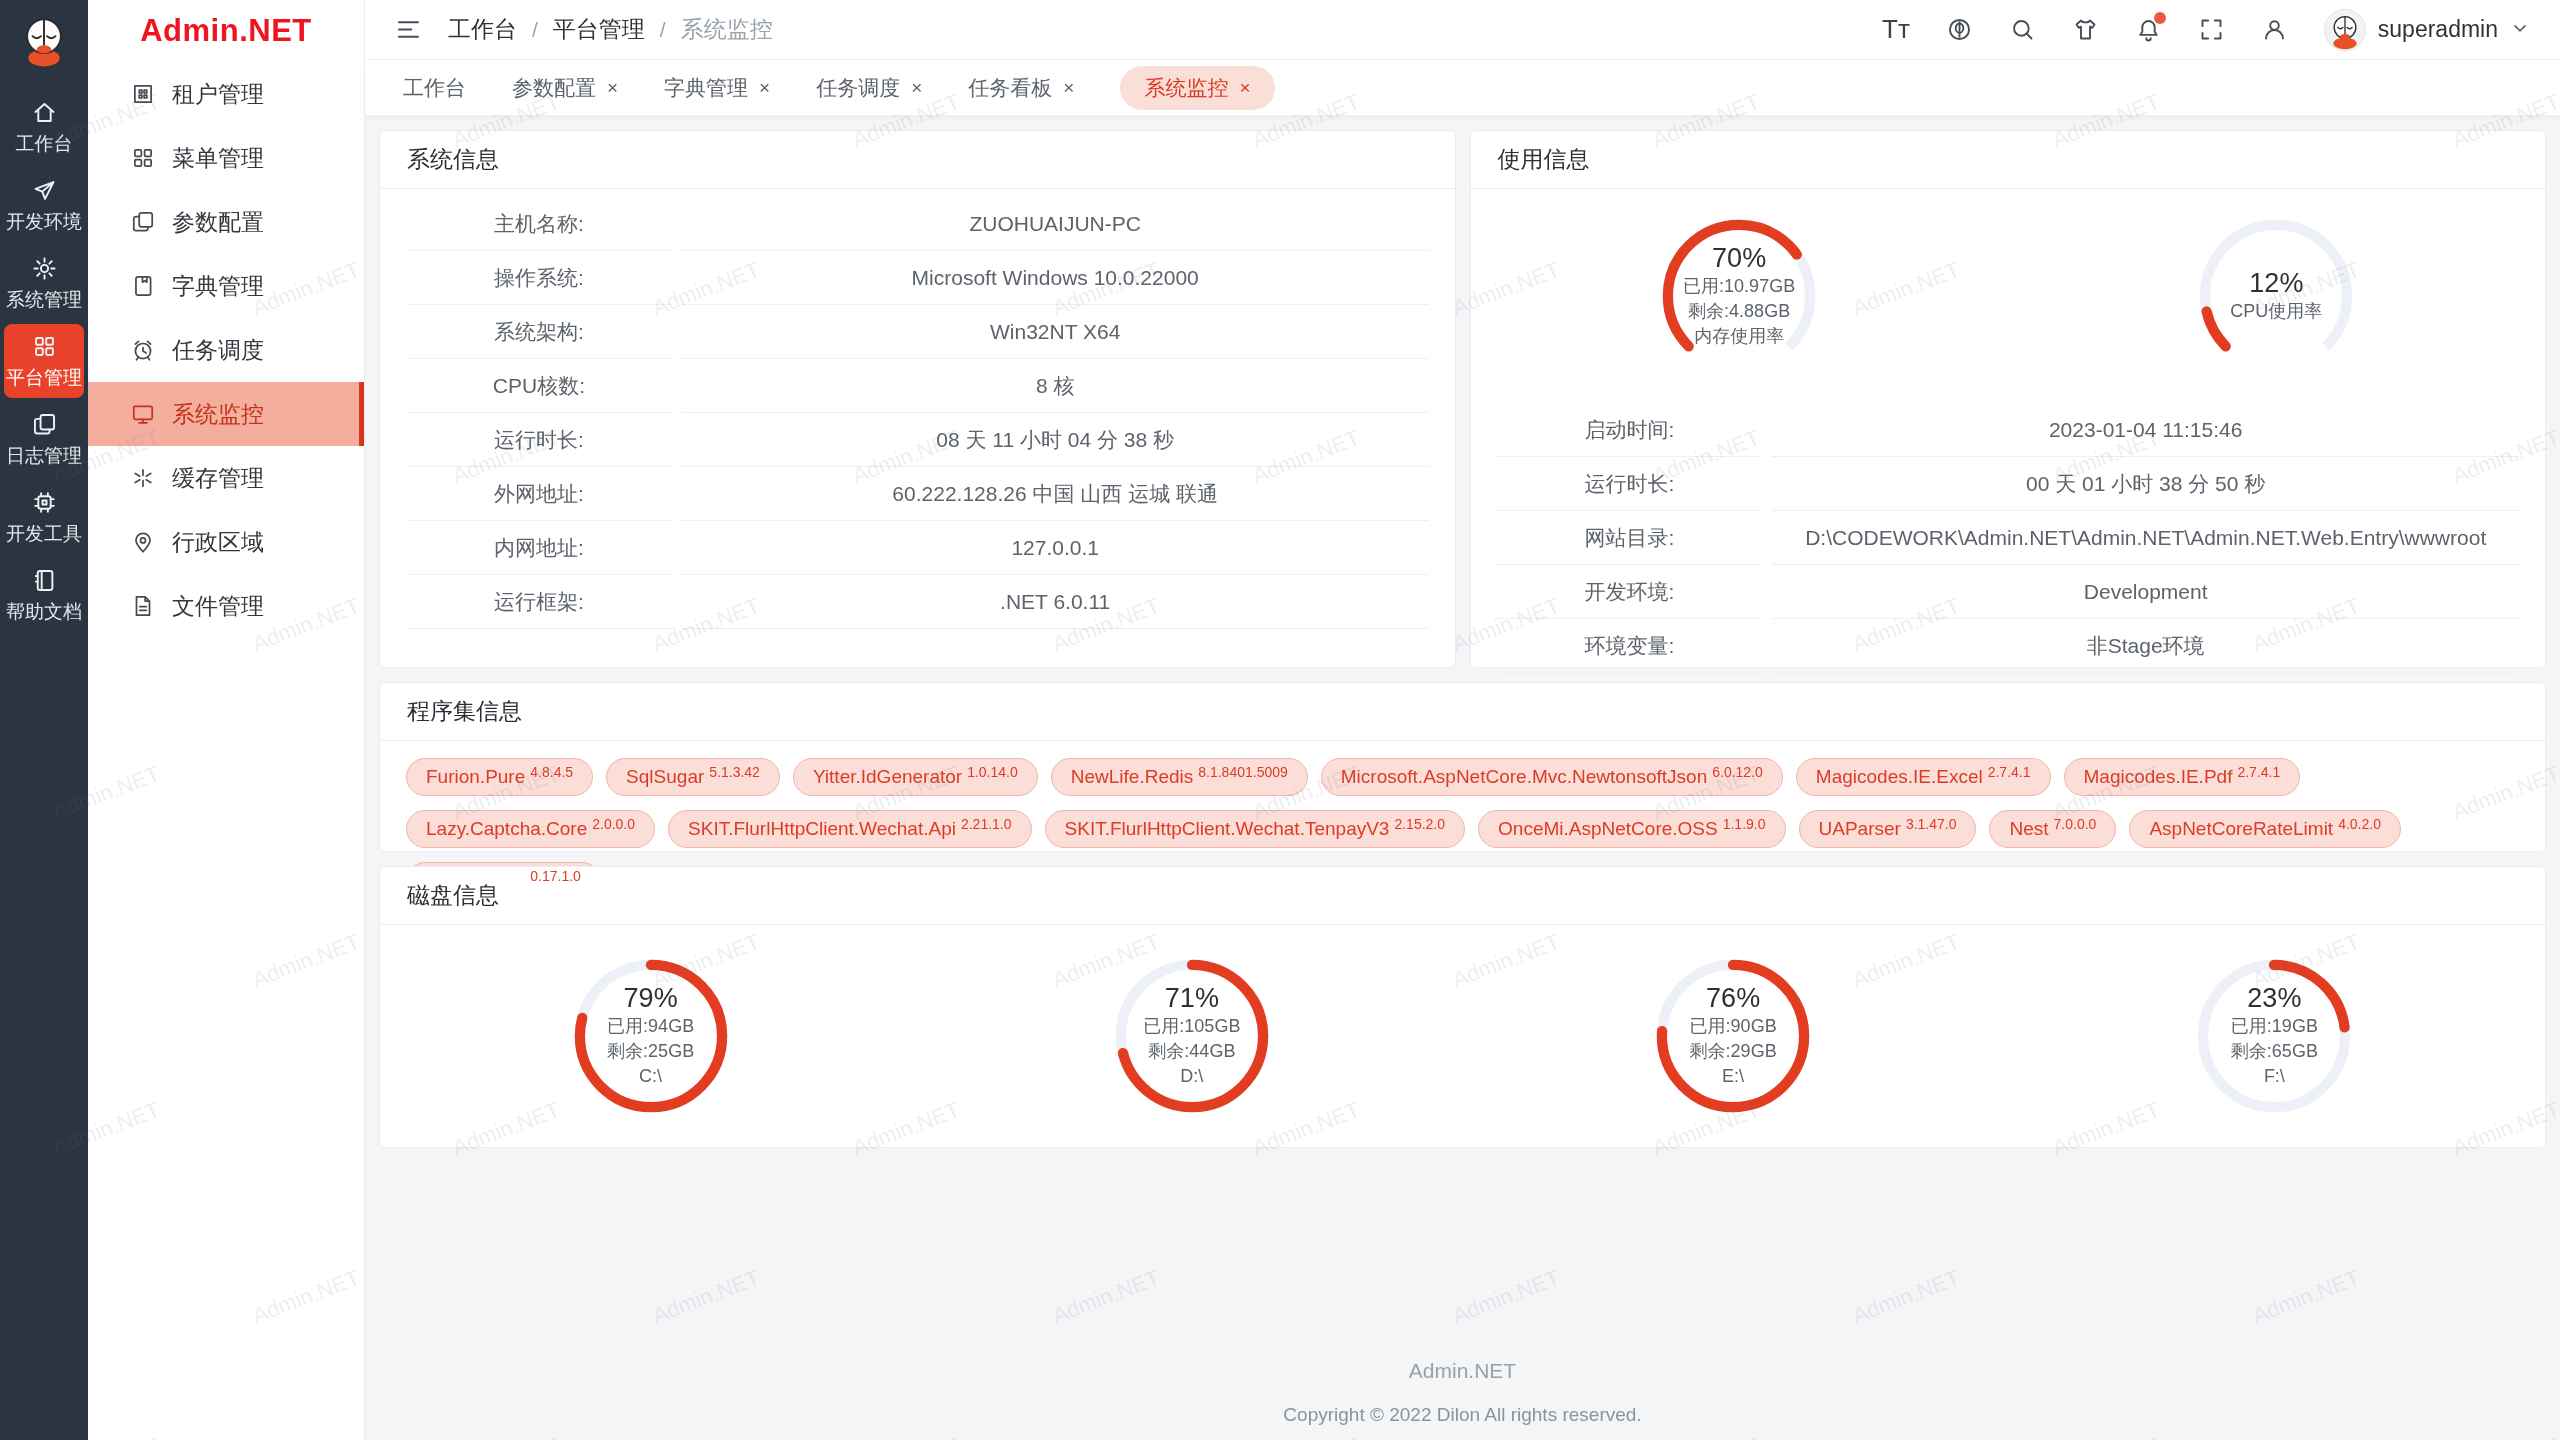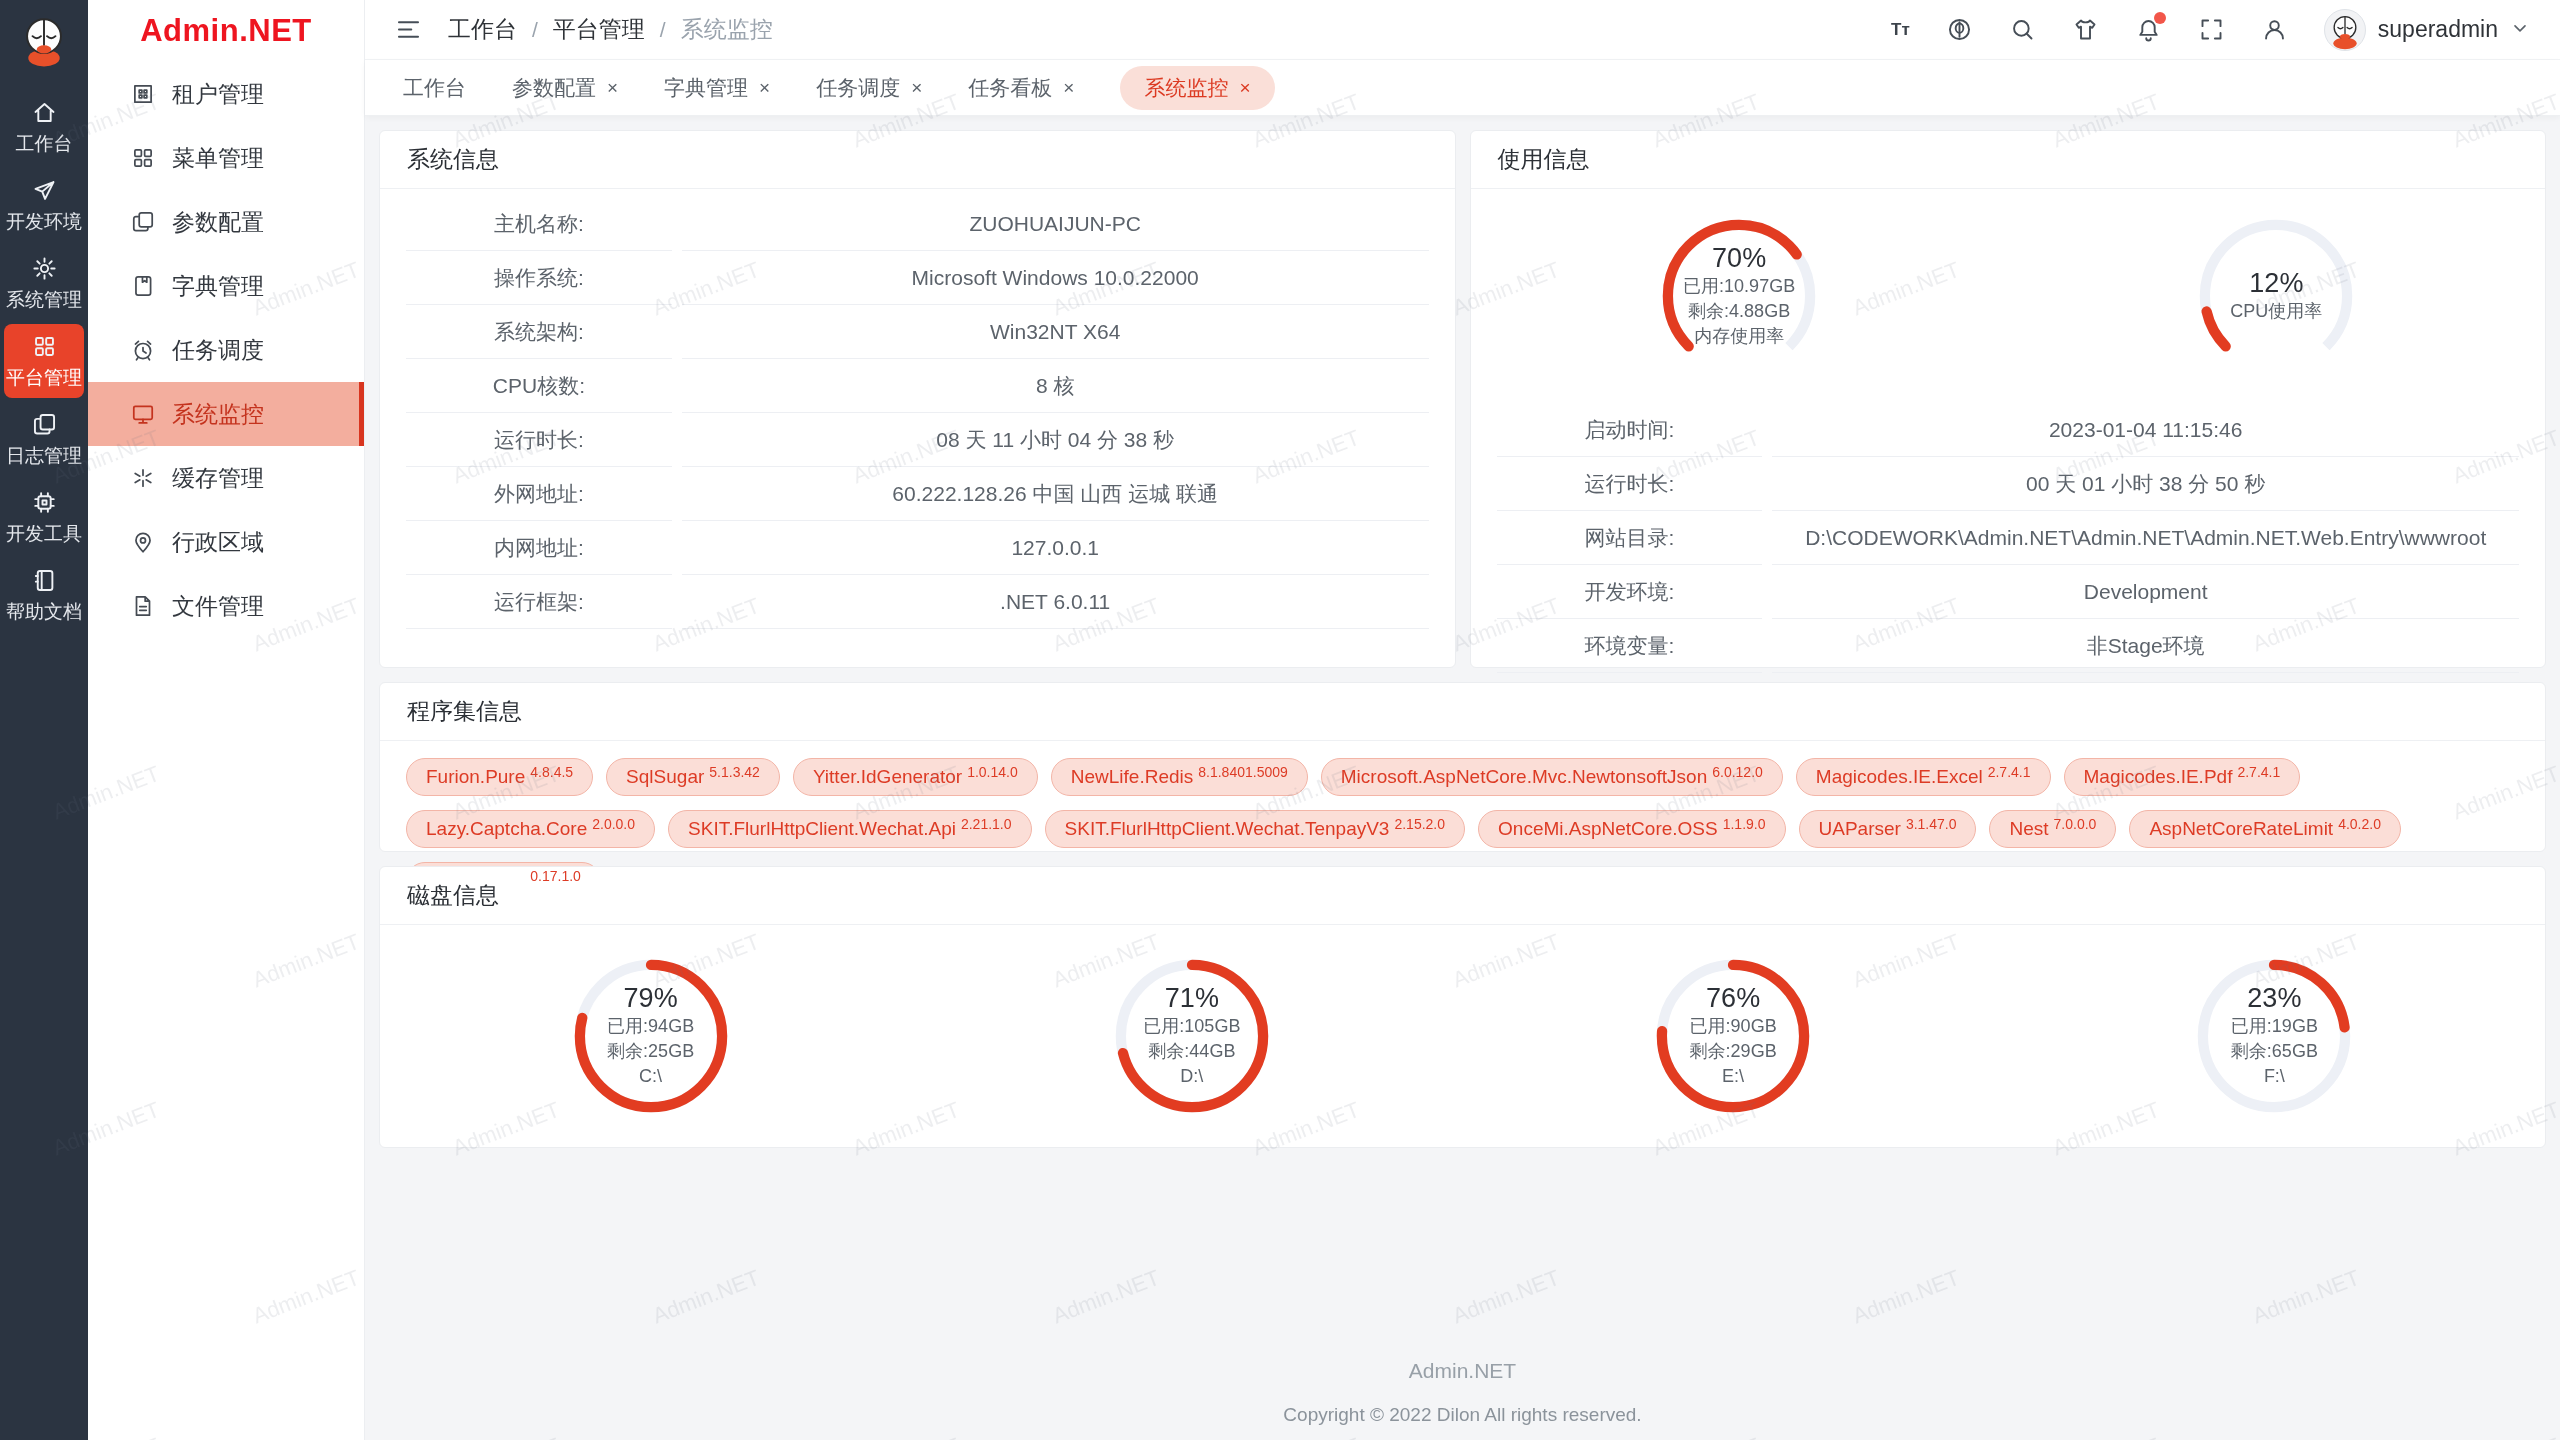--- a/index.html
+++ b/index.html
@@ -26,21 +26,21 @@
   
   .maincol{flex:1;display:flex;flex-direction:column;min-width:0}
   .header{height:60px;background:#fff;border-bottom:1px solid #f1f3f5;display:flex;align-items:center;padding:0 30px;gap:26px;flex-shrink:0}
   .hamburger svg{width:27px;height:27px;stroke:#3c434b;stroke-width:2;stroke-linecap:round}
   .breadcrumb{display:flex;align-items:center;gap:15px;font-size:23px;color:#2f3338}
   .breadcrumb .sep{color:#9aa3ad;font-size:21px}
   .breadcrumb .last{color:#9aa3ad}
   .header-right{margin-left:auto;display:flex;align-items:center;gap:36px}
   .hicon{display:flex;align-items:center;cursor:pointer;position:relative}
   .hicon svg{width:27px;height:27px;stroke:#464e57;fill:none;stroke-width:1.7;stroke-linecap:round;stroke-linejoin:round}
-  .font-ico{font-size:17px;font-weight:bold;color:#3c434b;cursor:pointer}
+  .font-ico{font-size:26px;font-weight:normal;color:#3c434b;cursor:pointer}
   .bell-dot{position:absolute;top:-4px;right:-4px;width:12px;height:12px;border-radius:50%;background:#f2564a}
   .user{display:flex;align-items:center;gap:12px;cursor:pointer}
   .avatar{width:42px;height:42px;border-radius:50%;overflow:hidden;background:#f2f3f5;border:1px solid #dfe3e8;flex-shrink:0}
   .uname{font-size:23px;color:#2f3338}
   .caret svg{width:20px;height:20px;stroke:#5c636b;fill:none;stroke-width:2;stroke-linecap:round;stroke-linejoin:round}
 
   
   .tabbar{height:56px;background:#fff;display:flex;align-items:center;padding-left:38px;gap:46px;border-bottom:1px solid #eef0f2;box-shadow:0 2px 6px rgba(0,0,0,.04);flex-shrink:0;position:relative;z-index:1}
   .tab{display:flex;align-items:center;gap:11px;font-size:21px;color:#5c636b;cursor:pointer;white-space:nowrap}
   .tab .x{font-size:19px;line-height:1}

